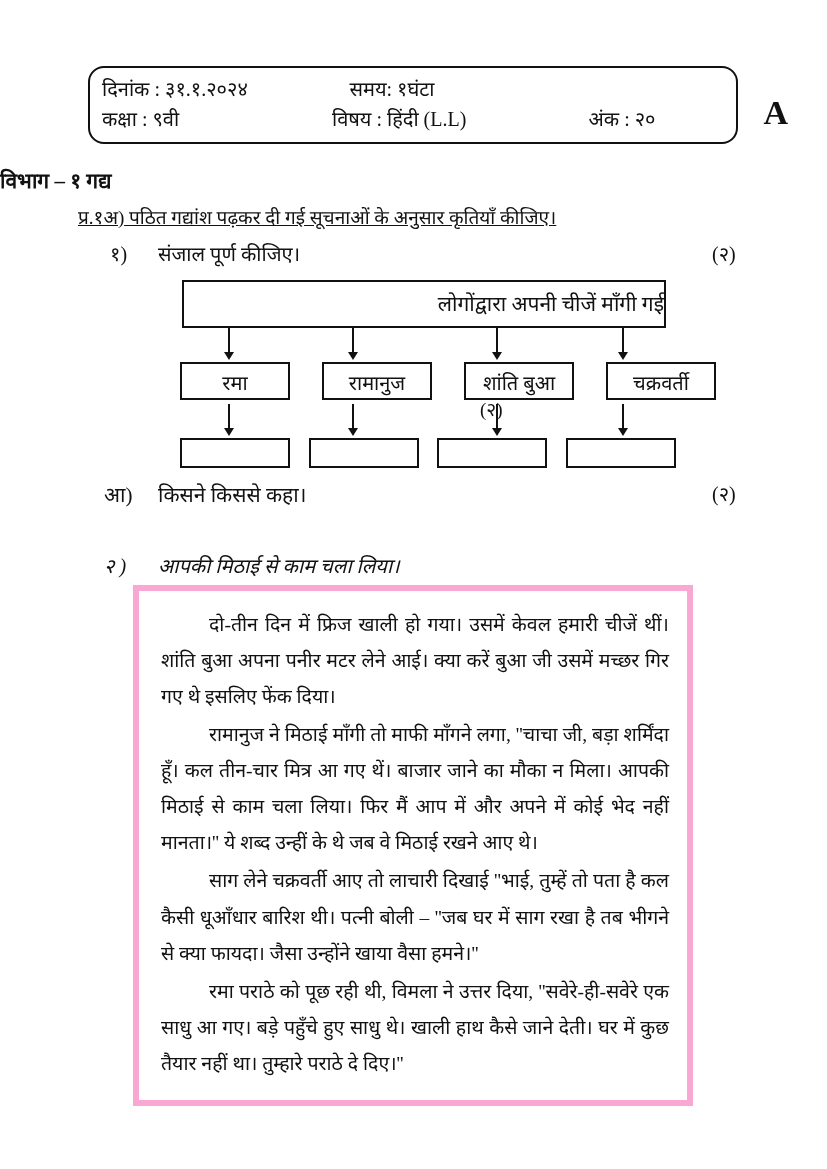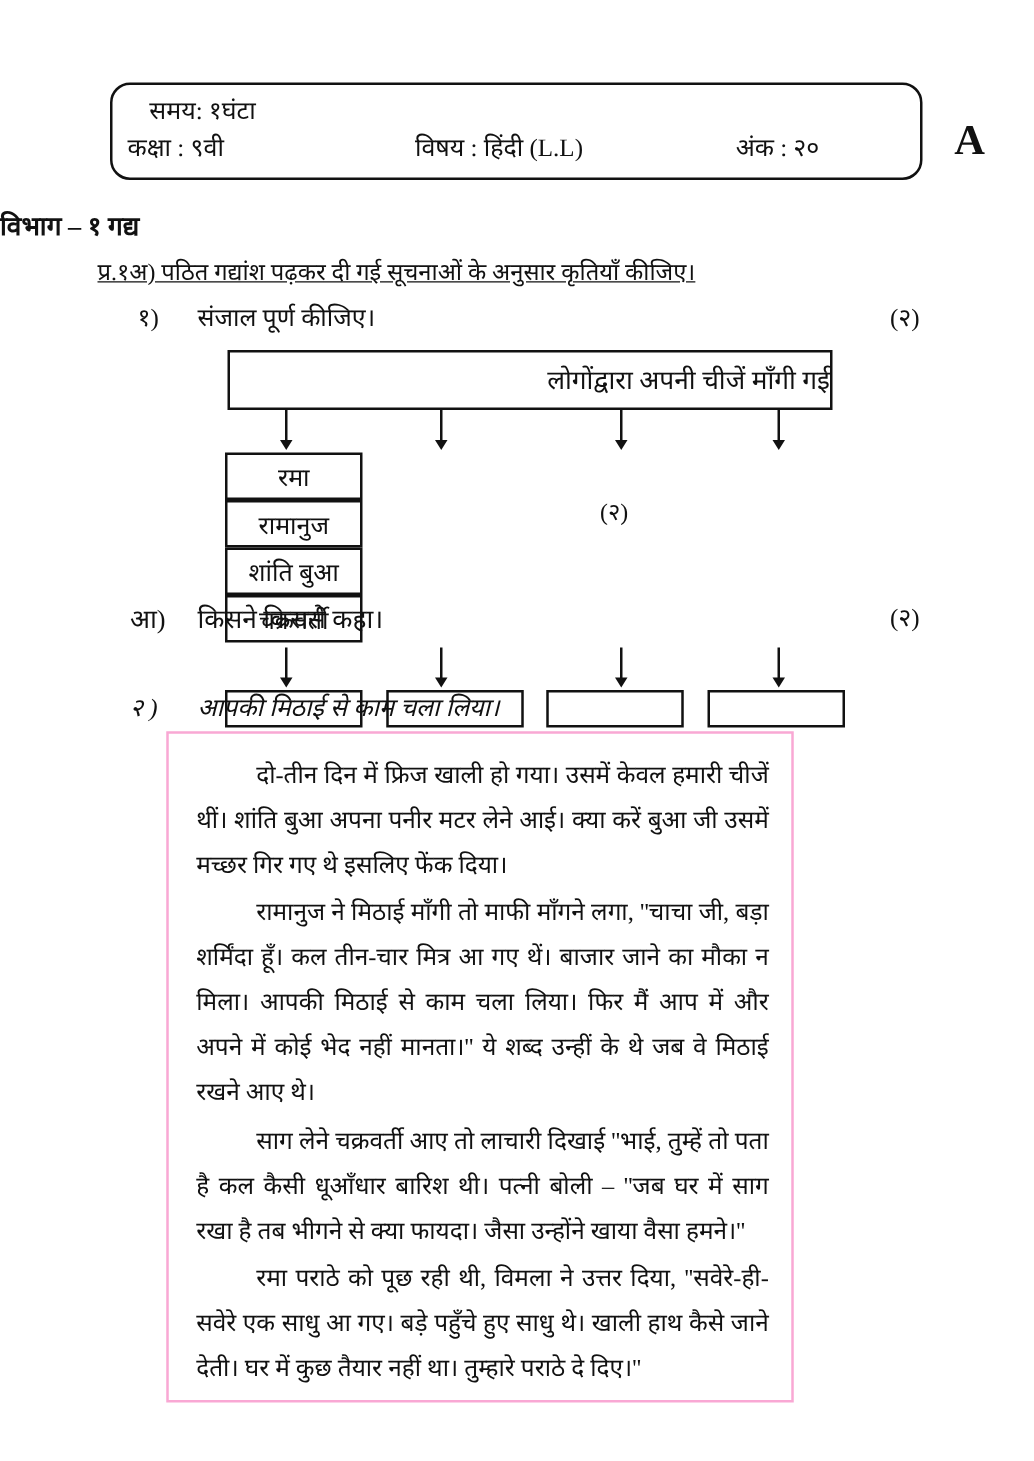--- a/index.html
+++ b/index.html
@@ -127,21 +127,20 @@
     left: -4px;
     top: 24px;
     border-left: 5px solid transparent;
     border-right: 5px solid transparent;
     border-top: 8px solid #111;
   }
   .leaf-row {
     display: flex;
     justify-content: space-between;
     width: 536px;
-    flex-direction: column;
   }
   .leaf {
     border: 2px solid #111;
     width: 110px;
     height: 38px;
     line-height: 38px;
     text-align: center;
     font-size: 20px;
     box-sizing: border-box;
   }
@@ -197,41 +196,42 @@
   .item-num {
     display: inline-block;
     width: 54px;
   }
 
   
   .passage-box {
     position: absolute;
     left: 133px;
     top: 585px;
-    width: 502px;
-    border: 2px solid #f9a8d4;
-    box-sizing: border-box;
-    padding: 16px 18px 4px 22px;
+    width: 560px;
+    border: 6px solid #f9a8d4;
+    box-sizing: border-box;
+    padding: 16px 18px 16px 22px;
     font-size: 19.5px;
     line-height: 1.85;
     text-align: justify;
   }
   .passage-box p {
     margin: 0 0 2px 0;
     text-indent: 48px;
   }
 </style>
 </head>
 <body>
 
 <div class="page">
 
   <div class="header-wrap">
     <div class="header-box">
       <div class="hdr-row">
+        <span class="hdr-c1">दिनांक : ३१.१.२०२४</span>
         <span class="hdr-c3">समय: १घंटा</span>
       </div>
       <div class="hdr-row">
         <span class="hdr-c1">कक्षा : ९वी</span>
         <span class="hdr-c2">विषय : हिंदी (L.L)</span>
         <span class="hdr-c3">अंक : २०</span>
       </div>
       <div class="series-letter">A</div>
     </div>
   </div>

